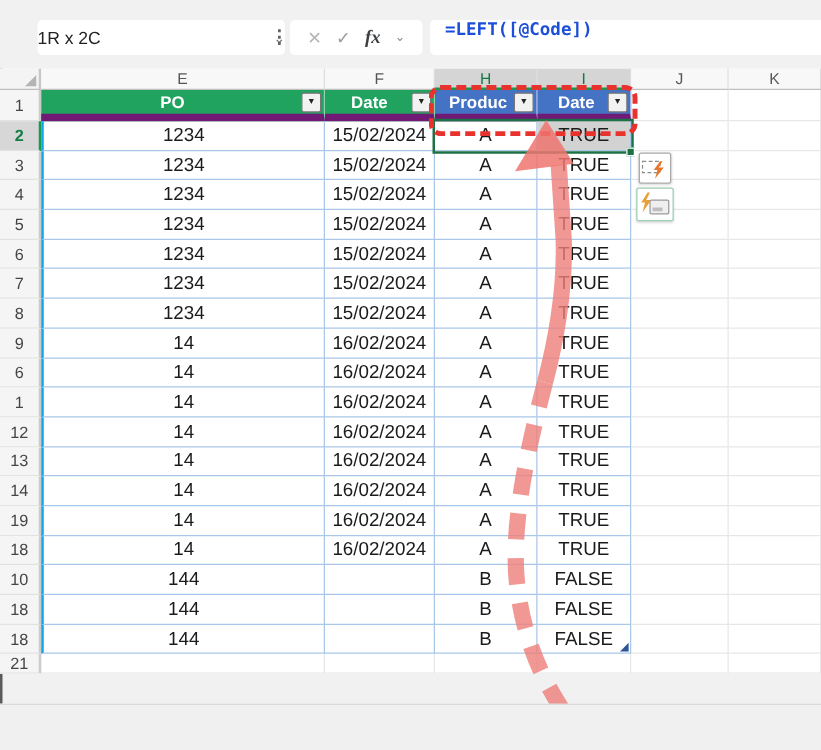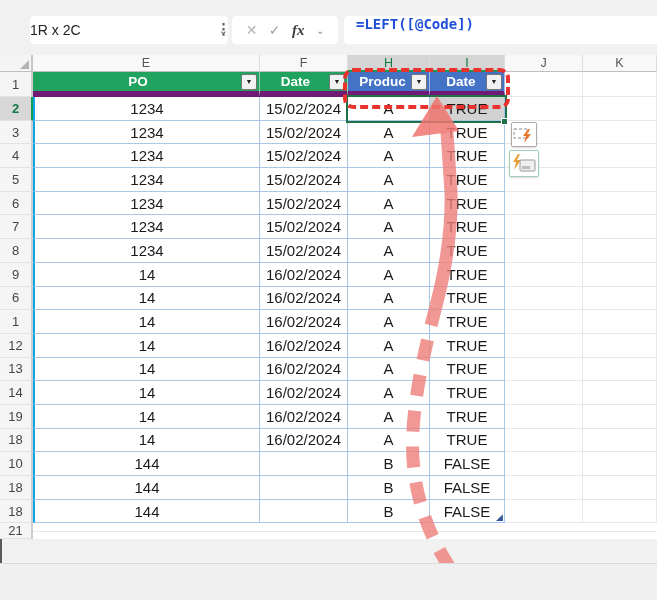--- a/index.html
+++ b/index.html
@@ -55,21 +55,21 @@
   .dd { position:absolute; right:2px; top:50%; transform:translateY(-50%); width:16px; height:16px;
     background:#f2f2f2; border:1px solid #767676; border-radius:2px; color:#222; font-size:7px;
     display:flex; align-items:center; justify-content:center; }
 
   .tcell { border-right:1px solid #a9c7e8; border-bottom:1px solid #a9c7e8;
     font-size:15px; font-weight:500; color:#1b1b1b; }
   .tl { border-left:2px solid #0ea5e9; }
   .gcell { border-right:1px solid #e7e7e7; border-bottom:1px solid #e7e7e7; }
   .selfill { background:#d2d2d2; }
   #data-rows .grid-row { height:23.7px; }
-  #data-rows .grid-row.r21 { height:16px; overflow:hidden;align-items:center; }
+  #data-rows .grid-row.r21 { height:16px; overflow:hidden; }
 
   
   .sel-border { position:absolute; left:346px; top:95px; width:161px; height:28px;
     border:2px solid #1e7145; pointer-events:none; }
   .fill-handle { position:absolute; left:501px; top:118px; width:7px; height:7px;
     background:#1e7145; border:1px solid #fff; }
   .dashed-box { position:absolute; left:343px; top:68px; width:167px; height:41px;
     border:4px dashed #e8322d; border-radius:10px; pointer-events:none; }
   .table-corner { position:absolute; left:496px; top:512px; font-size:9px; color:#2f5597; }
   #arrow-svg { position:absolute; left:0; top:0; pointer-events:none; }

